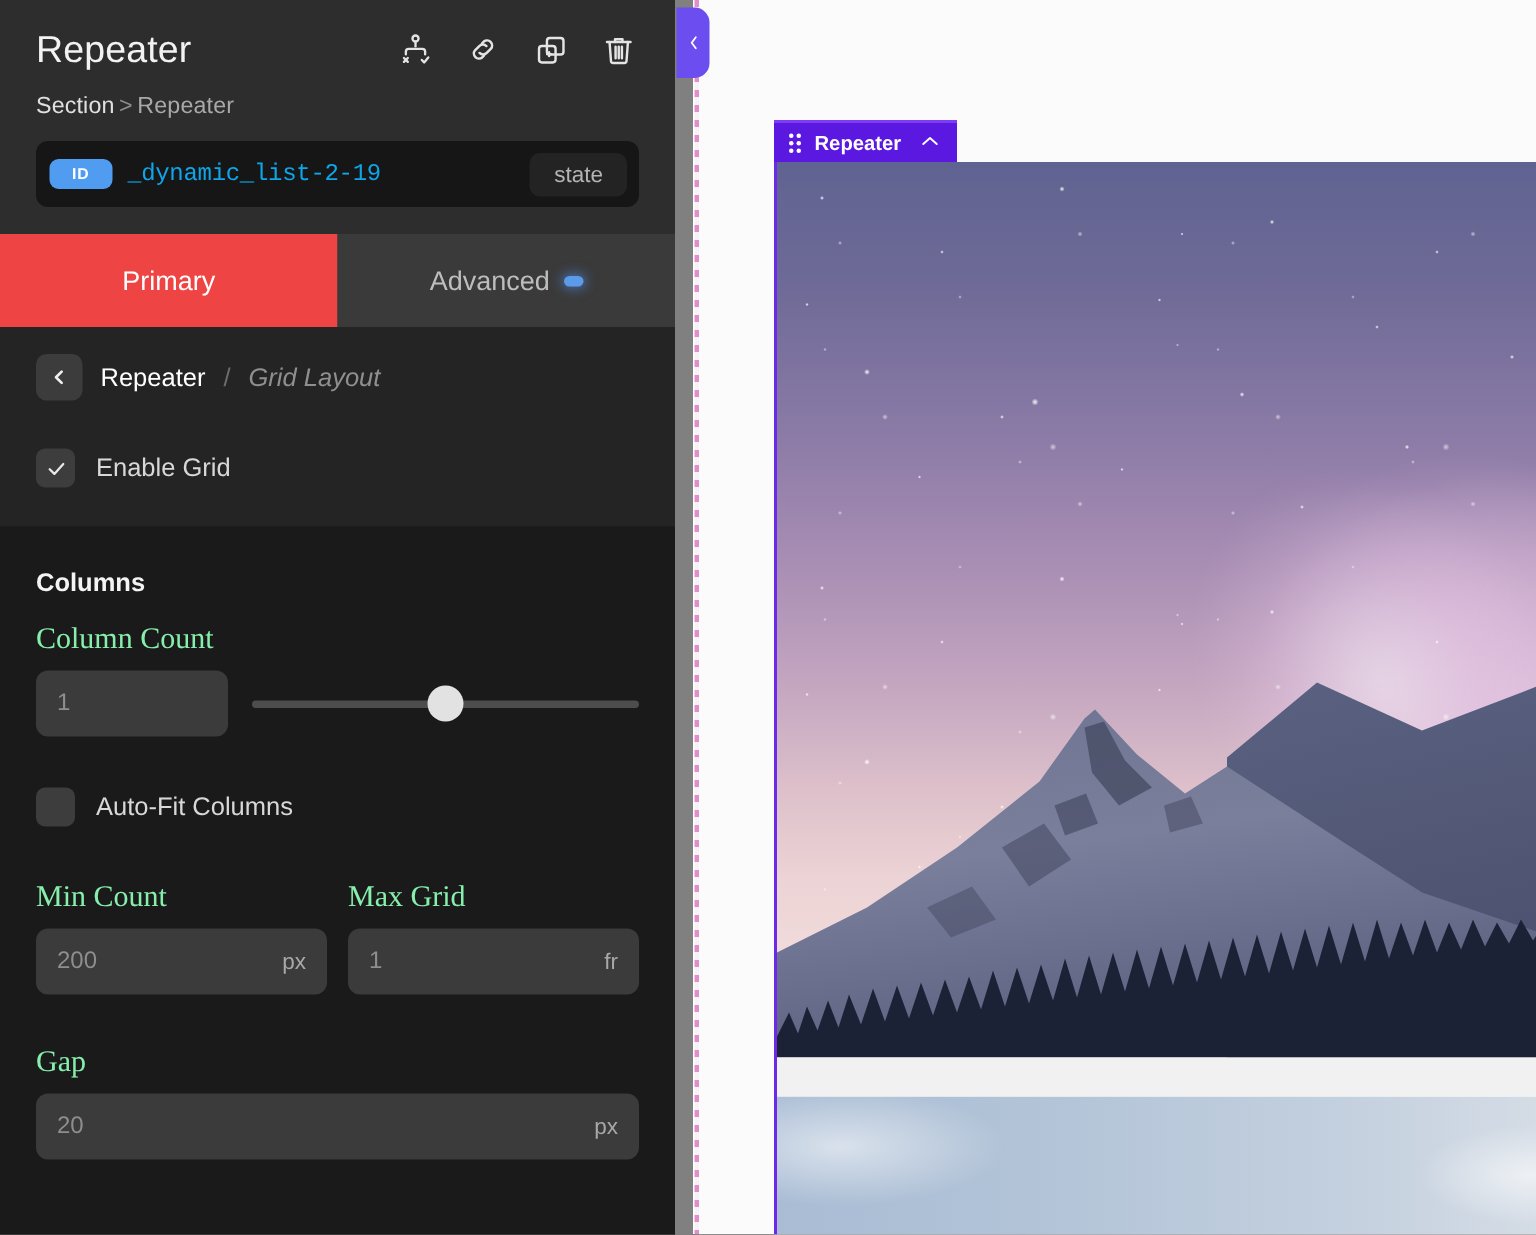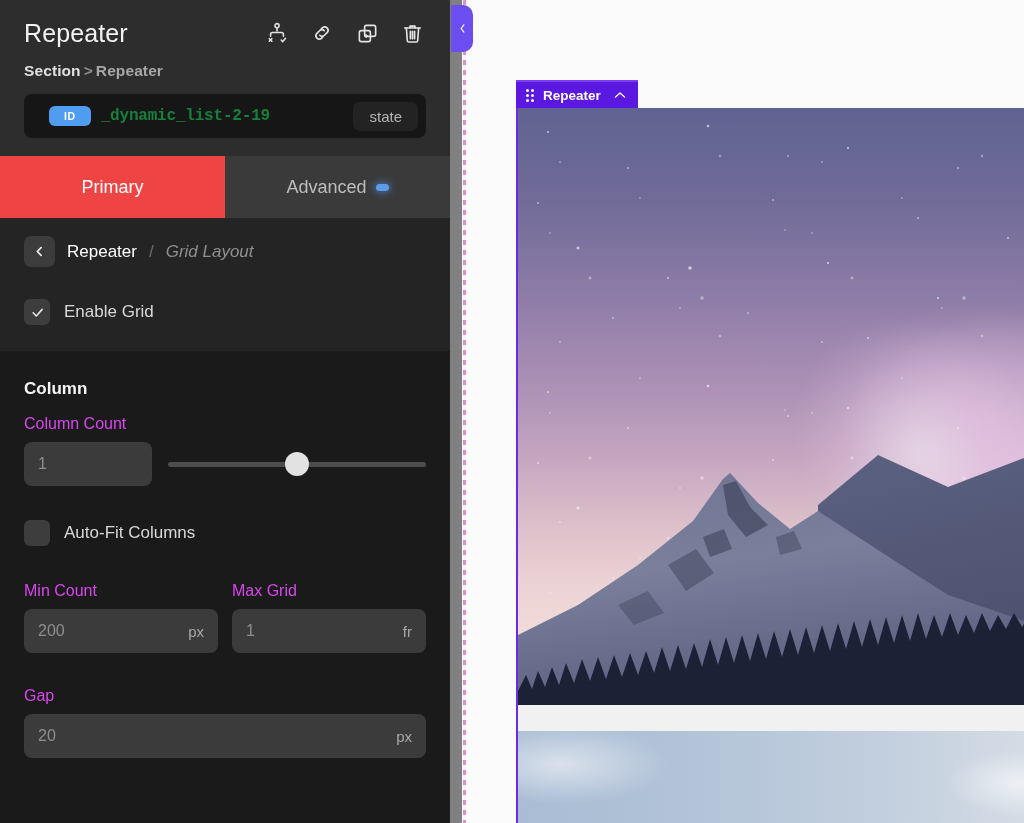--- a/index.html
+++ b/index.html
@@ -60,55 +60,53 @@
     color: #e4e4e4;
     cursor: pointer;
   }
   .icon-btn svg { display: block; }
 
   .breadcrumb-top {
     margin-top: 10px;
     font-size: 15.5px;
     color: #e0e0e0;
     letter-spacing: .1px;
-    font-weight: bold;
   }
   .breadcrumb-top .sep { color: #8d8d8d; padding: 0 3px; }
   .breadcrumb-top .dim { color: #a8a8a8; }
 
   .id-bar {
     margin-top: 14px;
     height: 44px;
     background: #161616;
     border-radius: 8px;
     display: flex;
     align-items: center;
-    padding: 0 8px 0 25px;
+    padding: 0 8px 0 9px;
     gap: 10px;
   }
   .id-pill {
     background: #4f9cf0;
     color: #ffffff;
     font-size: 10.5px;
     font-weight: 700;
     letter-spacing: .6px;
     padding: 5px 15px;
     border-radius: 6px;
     cursor: pointer;
     line-height: 1;
   }
   .id-value {
     flex: 1;
     font-family: "Liberation Mono", "DejaVu Sans Mono", monospace;
     font-size: 16px;
-    color: #15803d;
+    color: #0ea5e9;
     letter-spacing: -.2px;
     white-space: nowrap;
     overflow: hidden;
-    font-weight: bold;
   }
   .state-btn {
     background: #232323;
     color: #b4b4b4;
     font-size: 15px;
     padding: 7px 16px;
     border-radius: 7px;
     cursor: pointer;
     line-height: 1;
   }
@@ -195,23 +193,24 @@
     padding: 28px 24px 10px 24px;
     overflow: hidden;
   }
   .group-title {
     font-size: 17px;
     font-weight: 700;
     color: #f4f4f4;
     margin-bottom: 16px;
   }
   .field-label {
-    font-size: 16px;
-    color: #d946ef;
+    font-size: 20px;
+    color: #86efac;
     margin-bottom: 9px;
+    font-family: Liberation Serif, serif;
   }
   .input {
     height: 44px;
     background: #3b3b3b;
     border-radius: 8px;
     display: flex;
     align-items: center;
     padding: 0 14px;
     cursor: text;
   }
@@ -537,21 +536,21 @@
           <svg width="15" height="15" viewBox="0 0 24 24" fill="none" stroke="#e9e9e9" stroke-width="2.4" stroke-linecap="round" stroke-linejoin="round">
             <path d="M5 12.5 L10 17.5 L19.5 7"></path>
           </svg>
         </span>
         <span class="check-label">Enable Grid</span>
       </div>
     </div>
 
     <div class="panel-body">
 
-      <div class="group-title">Column</div>
+      <div class="group-title">Columns</div>
 
       <div class="field-label">Column Count</div>
       <div class="row-count">
         <div class="input count-input">
           <span class="ph">1</span>
         </div>
         <div class="slider">
           <div class="slider-track"></div>
           <div class="slider-thumb" id="slider-thumb" style="left: 50%;"></div>
         </div>

